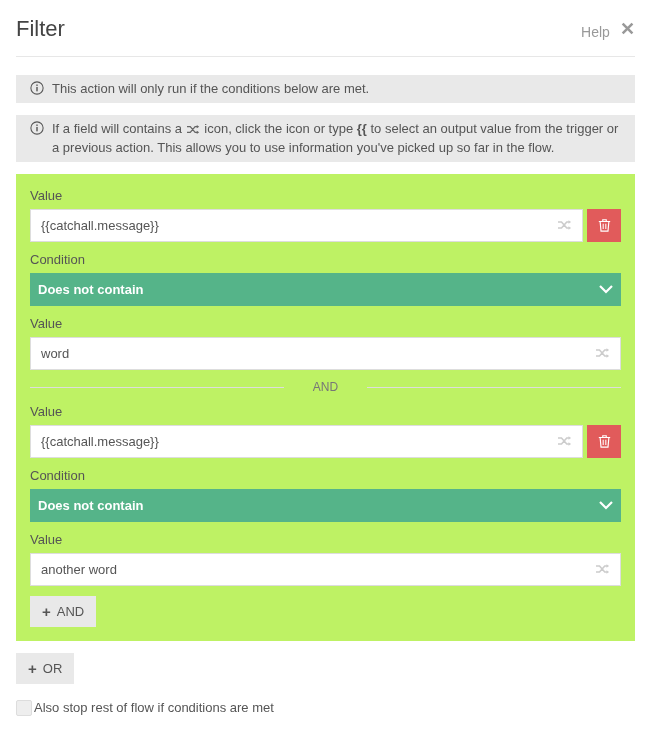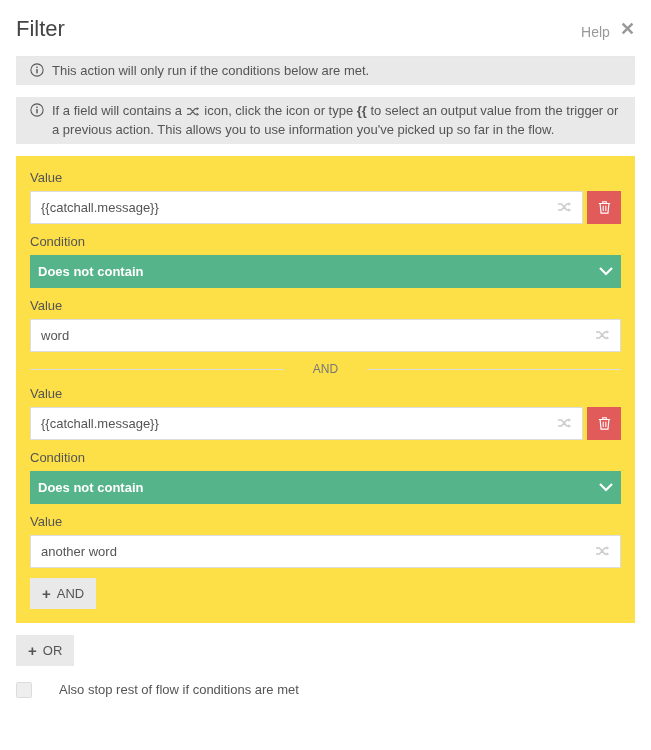--- a/index.html
+++ b/index.html
@@ -12,20 +12,21 @@
   .container {
     width: 651px;
     padding: 16px;
   }
   .header-row {
     display: flex;
     justify-content: space-between;
     align-items: center;
     padding-bottom: 14px;
     border-bottom: 1px solid #e7e7e7;
+    margin-bottom: 18px;
   }
   .page-title {
     font-size: 22px;
     font-weight: 400;
     color: #444;
   }
   .header-right {
     display: flex;
     align-items: flex-end;
     gap: 10px;
@@ -48,21 +49,21 @@
     flex-shrink: 0;
     width: 14px;
     height: 14px;
     display: inline-flex;
     align-items: center;
     justify-content: center;
     margin-top: 2px;
   }
   .info-icon svg { width: 14px; height: 14px; }
   .block {
-    background: #fde047;
+    background: #bef264;
     padding: 14px;
     margin-bottom: 12px;
   }
   .field-label {
     font-size: 13px;
     color: #555;
     margin-bottom: 6px;
     display: block;
   }
   .input-row {
@@ -145,21 +146,21 @@
     cursor: pointer;
     display: inline-flex;
     align-items: center;
     gap: 6px;
   }
   .plus { font-size: 15px; font-weight: bold; line-height: 1; }
   .footer-row { margin-top: 6px; }
   .checkbox-row {
     display: flex;
     align-items: center;
-    gap: 27px;
+    gap: 2px;
     margin-top: 16px;
     margin-bottom: 14px;
     font-size: 13px;
     color: #555;
   }
   .chk {
     width: 16px;
     height: 16px;
     background: #eee;
     border: 1px solid #ddd;

